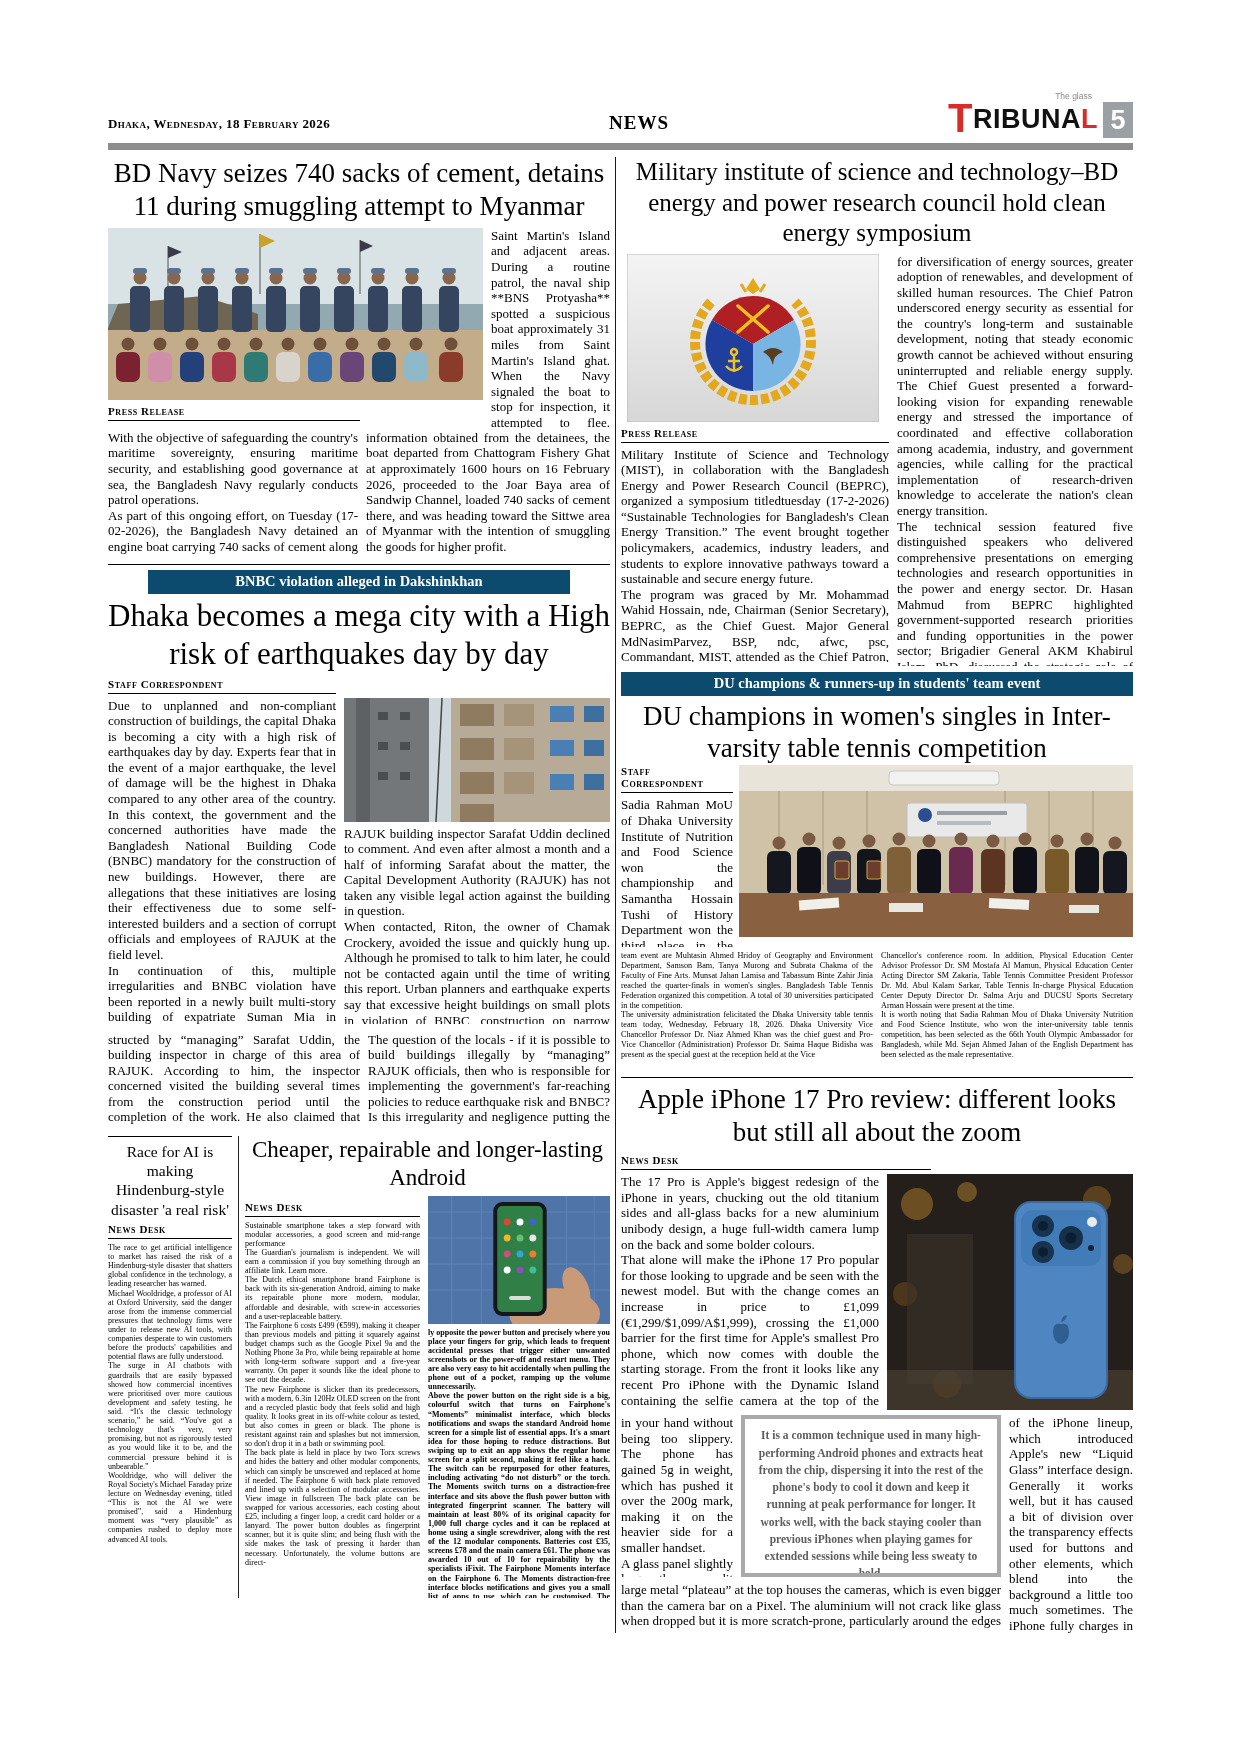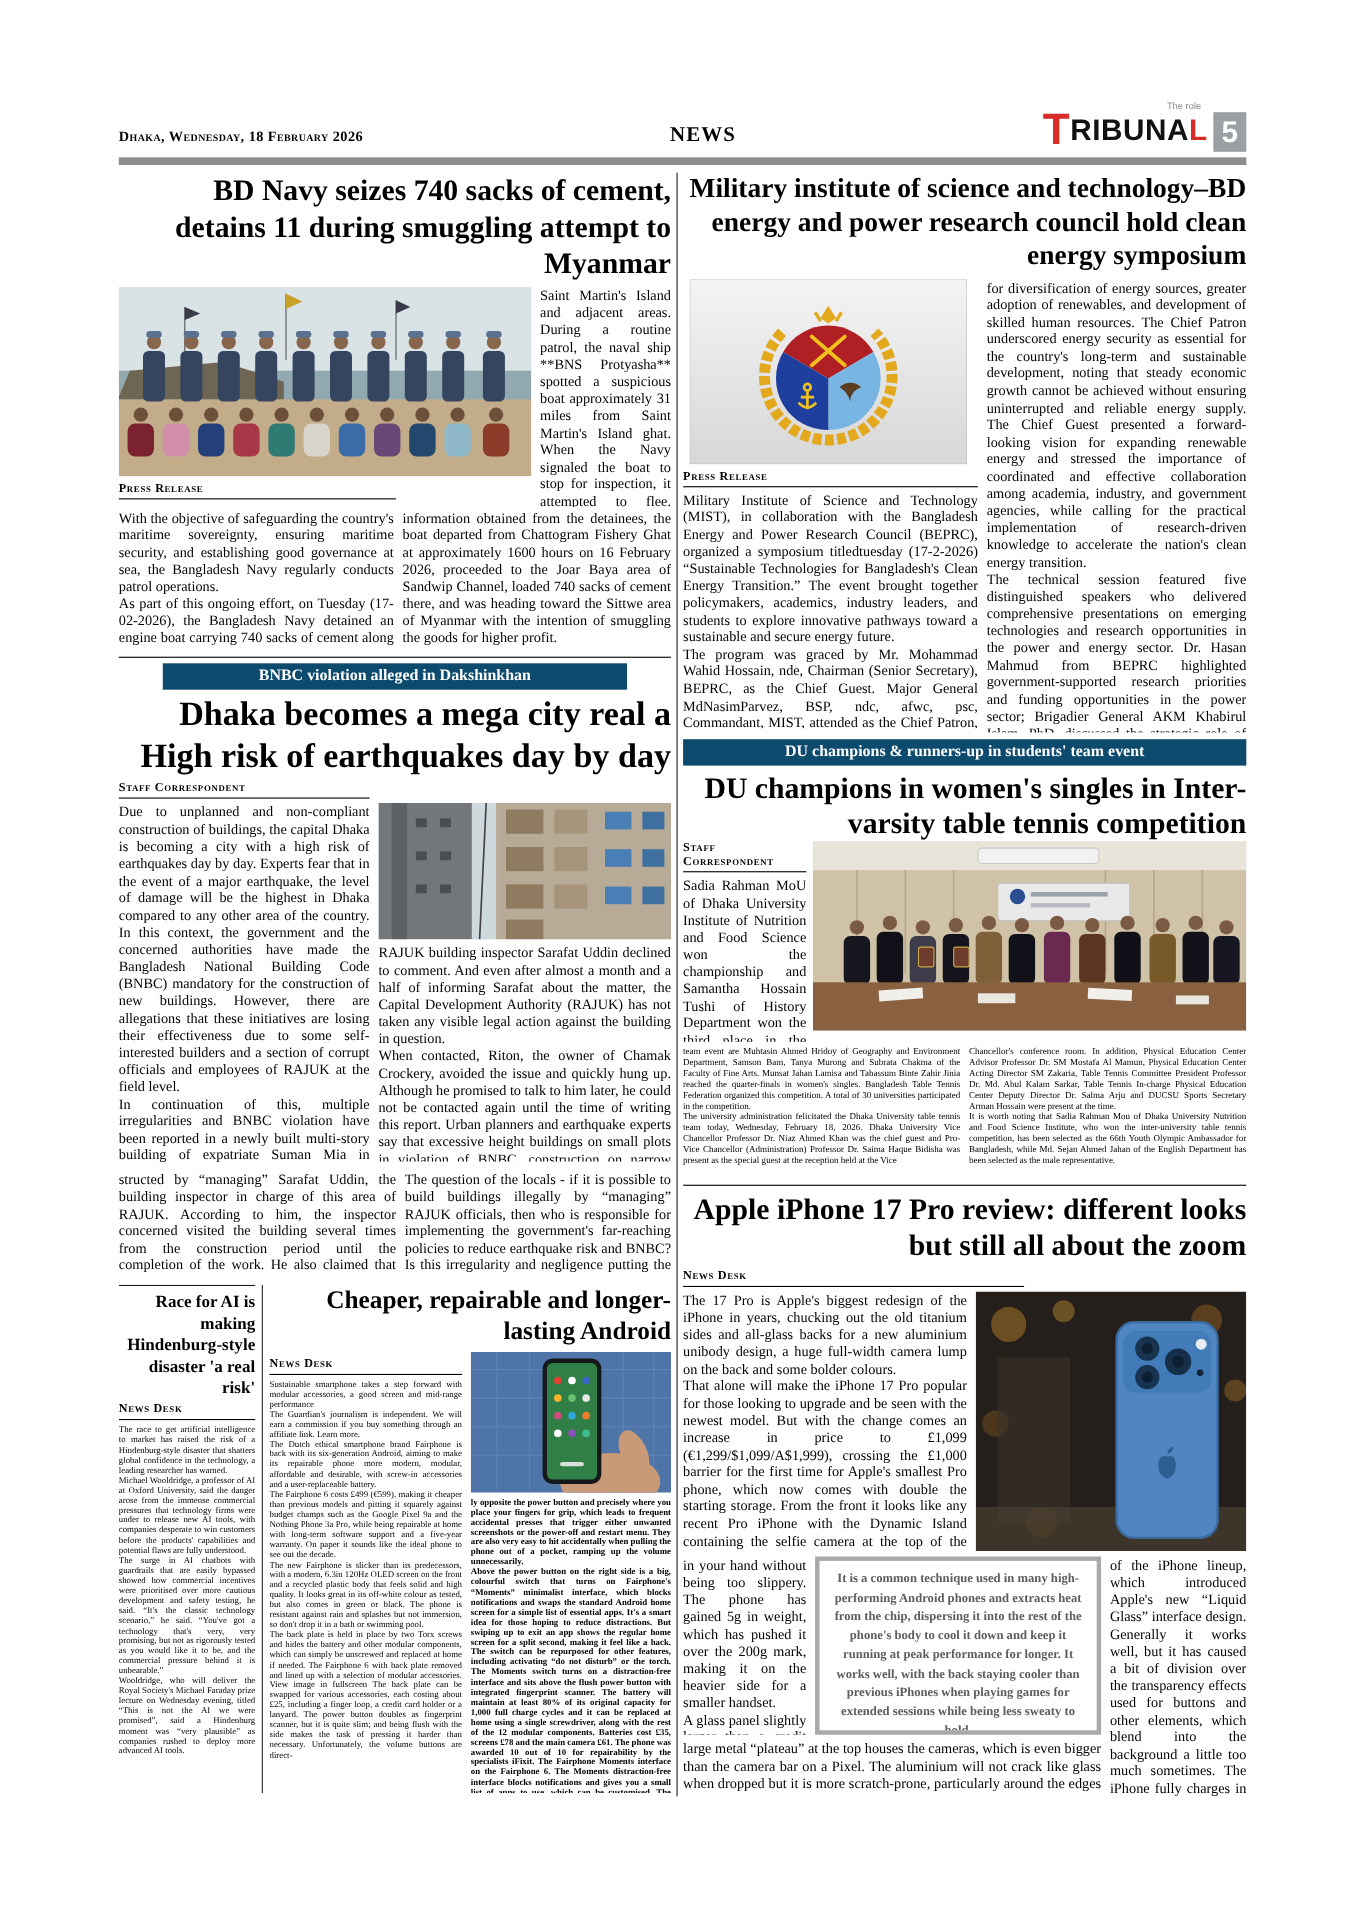--- a/index.html
+++ b/index.html
@@ -27,21 +27,21 @@
   .content { display:flex; margin-top:7px; align-items:stretch; }
   .half-left { width:502px; flex:none; }
   .vrule { width:1px; background:#1a1a1a; margin:0 5px; flex:none; }
   .half-right { flex:1; min-width:0; }
 
   .bt { font-size:13px; line-height:1.2; text-align:justify; white-space:pre-line; overflow:hidden; }
   .byline { font-weight:700; font-size:11px; font-variant:small-caps; letter-spacing:.6px;
             border-bottom:1.5px solid #000; padding-bottom:3px; margin:5px 0 4px; }
   .banner { background:#0c4a6e; color:#fff; font-weight:700; font-size:14.5px; text-align:center;
             padding:3px 0 4px; }
-  .hl { font-weight:700; text-align:right; line-height:1.22; }
+  .hl { font-weight:400; text-align:center; line-height:1.22; }
   .photo { background:#ddd; overflow:hidden; flex:none; }
   .photo svg { display:block; width:100%; height:100%; }
 
   
   .nv-h1 { font-size:27px; }
   .nv-row { display:flex; margin-top:5px; }
   .nv-photoblock { width:375px; flex:none; }
   .nv-photo { width:375px; height:172px; }
   .nv-byline { width:252px; }
   .nv-side { flex:1; margin-left:8px; height:200px; }
@@ -121,21 +121,21 @@
 <body>
 
 <div class="page">
   <div class="inner">
 
     <div class="masthead">
       <div class="mh-date">Dhaka, Wednesday, 18 February 2026</div>
       <div class="mh-news">NEWS</div>
       <div class="logo">
         <div class="logo-stack">
-          <span class="logo-daily">The role</span>
+          <span class="logo-daily">The glass</span>
           <span class="logo-word"><span class="logo-t">T</span><span>RIBUNA</span><span class="logo-l">L</span></span>
         </div>
         <div class="logo-5">5</div>
       </div>
     </div>
     <div class="gray-rule"></div>
 
     <div class="content">
 
       <div class="half-left">
@@ -229,21 +229,21 @@
 As part of this ongoing effort, on Tuesday (17-02-2026), the Bangladesh Navy detained an engine boat carrying 740 sacks of cement along with 11 smugglers from the Bay of Bengal adjacent to Saint Martin's Island while they were attempting to smuggle the goods to Myanmar.
 Based on secret information regarding plans to illegally smuggle cement to Myanmar by evading customs duties through sea routes, the Bangladesh Navy intensified patrols in the</div>
             <div class="bt c2">information obtained from the detainees, the boat departed from Chattogram Fishery Ghat at approximately 1600 hours on 16 February 2026, proceeded to the Joar Baya area of Sandwip Channel, loaded 740 sacks of cement there, and was heading toward the Sittwe area of Myanmar with the intention of smuggling the goods for higher profit.
 The seized goods and detained individuals were later handed over to the Bangladesh Navy Forward Base at Saint Martin's Island for further legal proceedings.
 It is noteworthy that, in addition to maintaining security in maritime and coastal areas, the Bangladesh Navy continues its operations and patrol activities to combat internal terrorism, drug trafficking, and other criminal activities.</div>
           </div>
         </article>
 
         <article class="eq">
           <div class="banner eq-banner">BNBC violation alleged in Dakshinkhan</div>
-          <h1 class="hl eq-h1">Dhaka becomes a mega city real a High risk of earthquakes day by day</h1>
+          <h1 class="hl eq-h1">Dhaka becomes a mega city with a High risk of earthquakes day by day</h1>
           <div class="byline eq-byline">Staff Correspondent</div>
           <div class="eq-row1">
             <div class="bt eq-colL">Due to unplanned and non-compliant construction of buildings, the capital Dhaka is becoming a city with a high risk of earthquakes day by day. Experts fear that in the event of a major earthquake, the level of damage will be the highest in Dhaka compared to any other area of the country. In this context, the government and the concerned authorities have made the Bangladesh National Building Code (BNBC) mandatory for the construction of new buildings. However, there are allegations that these initiatives are losing their effectiveness due to some self-interested builders and a section of corrupt officials and employees of RAJUK at the field level.
 In continuation of this, multiple irregularities and BNBC violation have been reported in a newly built multi-story building of expatriate Suman Mia in Adamnagar area adjacent to the culvert on Dakshin Azampur Udayan School Road under Dakshinkhan police station in the capital. According to locals— • An 8-storey building has been constructed on just three kathas of land • The plot is small, the road is very narrow, as a result, the fire service has limited access • The area falls under the important zone area of Hazrat Shahjalal International Airport, where strict height and safety restrictions apply • Due to these reasons, the people living in the building, the surrounding buildings and the public are at serious risk When contacted by phone in this regard, the owner of the building, Suman Mia, claimed that the building was con-</div>
             <div class="eq-colR">
               <div class="photo eq-photo">
                 <svg viewBox="0 0 266 124" preserveAspectRatio="none">
                   <rect width="266" height="124" fill="#dde3e6"></rect>
                   <rect width="85" height="124" fill="#73777a"></rect>
                   <rect x="12" width="14" height="124" fill="#5d6164"></rect>

